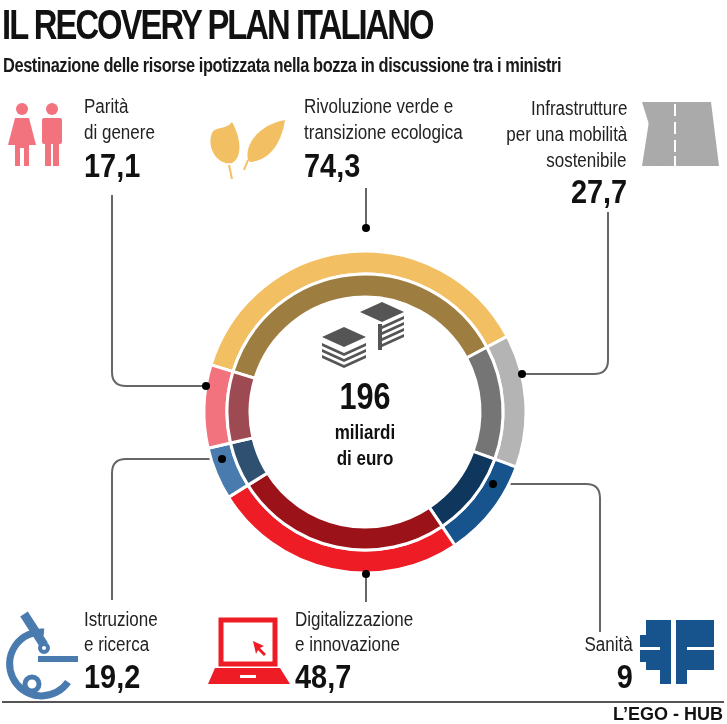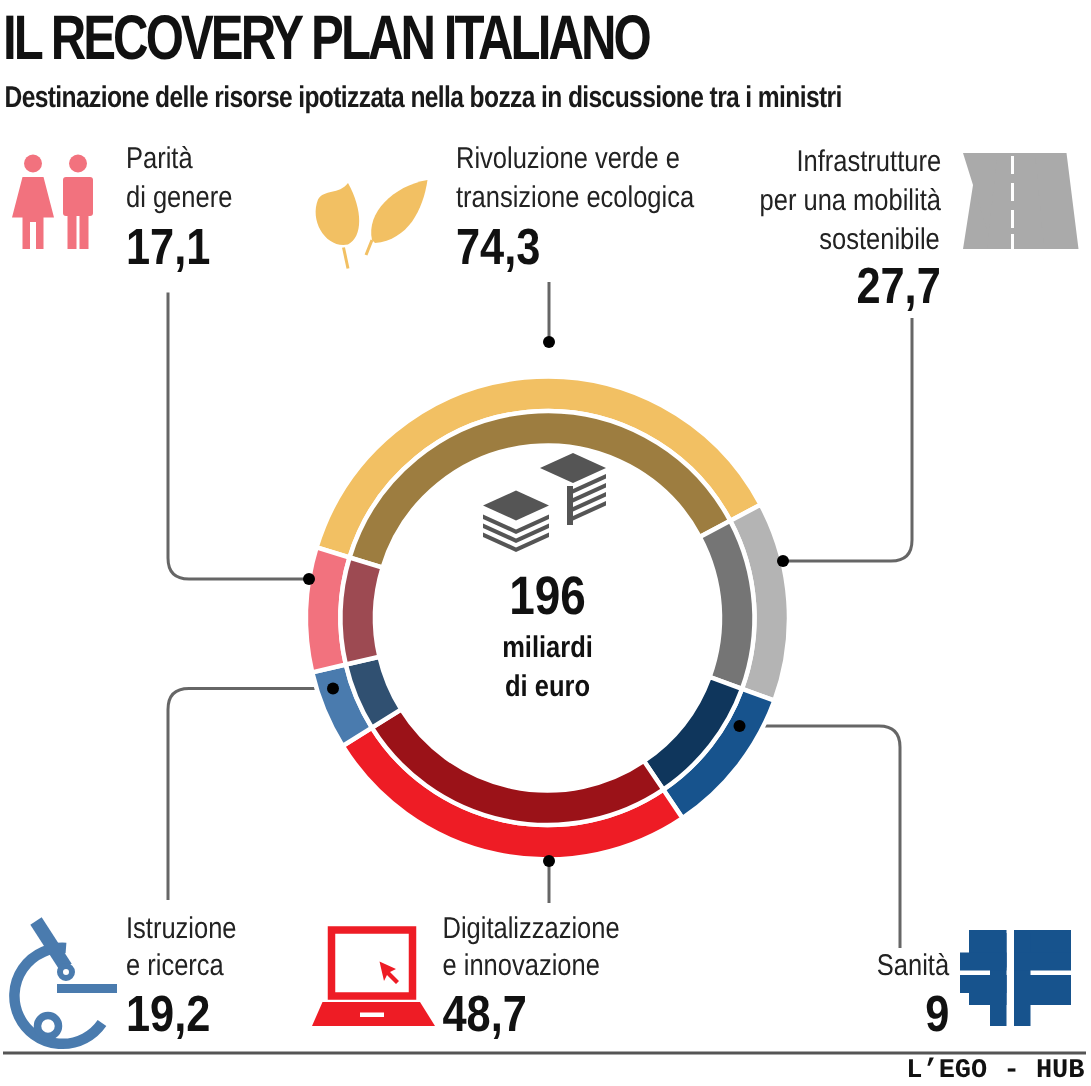--- a/index.html
+++ b/index.html
@@ -9,21 +9,21 @@
   .lbl { position:absolute; font-size:20px; line-height:24px; color:#222; transform:scaleX(0.85); white-space:nowrap; }
   .lbl.left { transform-origin:left top; }
   .lbl.right { transform-origin:right top; text-align:right; }
   .val { position:absolute; font-weight:bold; font-size:34px; line-height:36px; color:#111; transform:scaleX(0.85); white-space:nowrap; }
   .val.left { transform-origin:left top; }
   .val.right { transform-origin:right top; text-align:right; }
   svg.chart { position:absolute; left:0; top:0; }
   .center-num { position:absolute; left:265px; top:378px; width:200px; text-align:center; font-weight:bold; font-size:36px; line-height:38px; transform:scaleX(0.85); }
   .center-unit { position:absolute; left:265px; top:420px; width:200px; text-align:center; font-weight:bold; font-size:20px; line-height:24px; transform:scaleX(0.85); }
   .rule { position:absolute; left:2px; top:701px; width:722px; height:2px; background:#555; }
-  .credit { position:absolute; right:4px; top:704px; font-weight:bold; font-size:18px; color:#111;font-family:Liberation Mono, monospace; }
+  .credit { position:absolute; right:4px; top:704px; font-weight:bold; font-size:18px; color:#111; }
 </style>
 </head>
 <body>
 
 <div class="title">IL RECOVERY PLAN ITALIANO</div>
 <div class="subtitle">Destinazione delle risorse ipotizzata nella bozza in discussione tra i ministri</div>
 
 <svg class="chart" width="727" height="724" viewBox="0 0 727 724">
 
   <g fill="none" stroke="#666" stroke-width="2">

